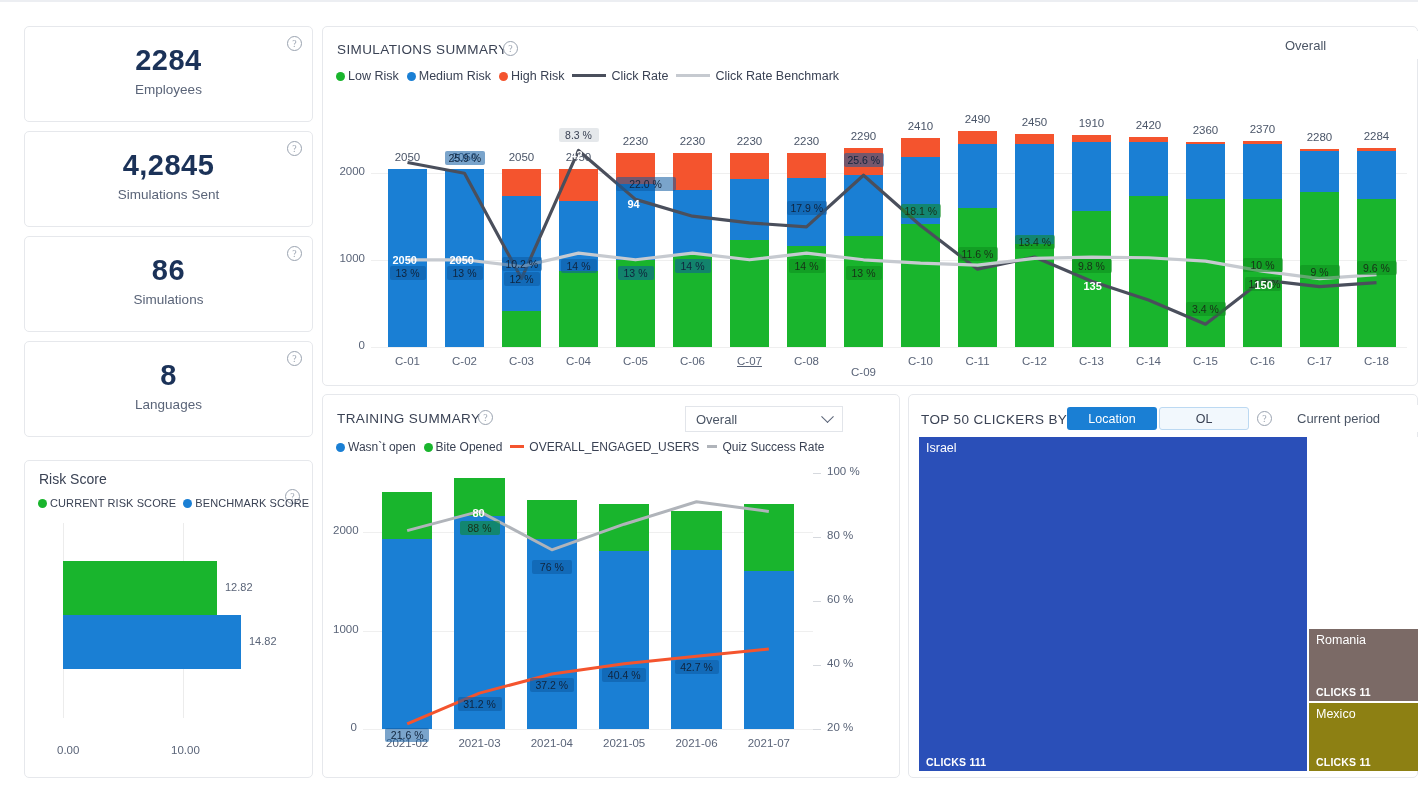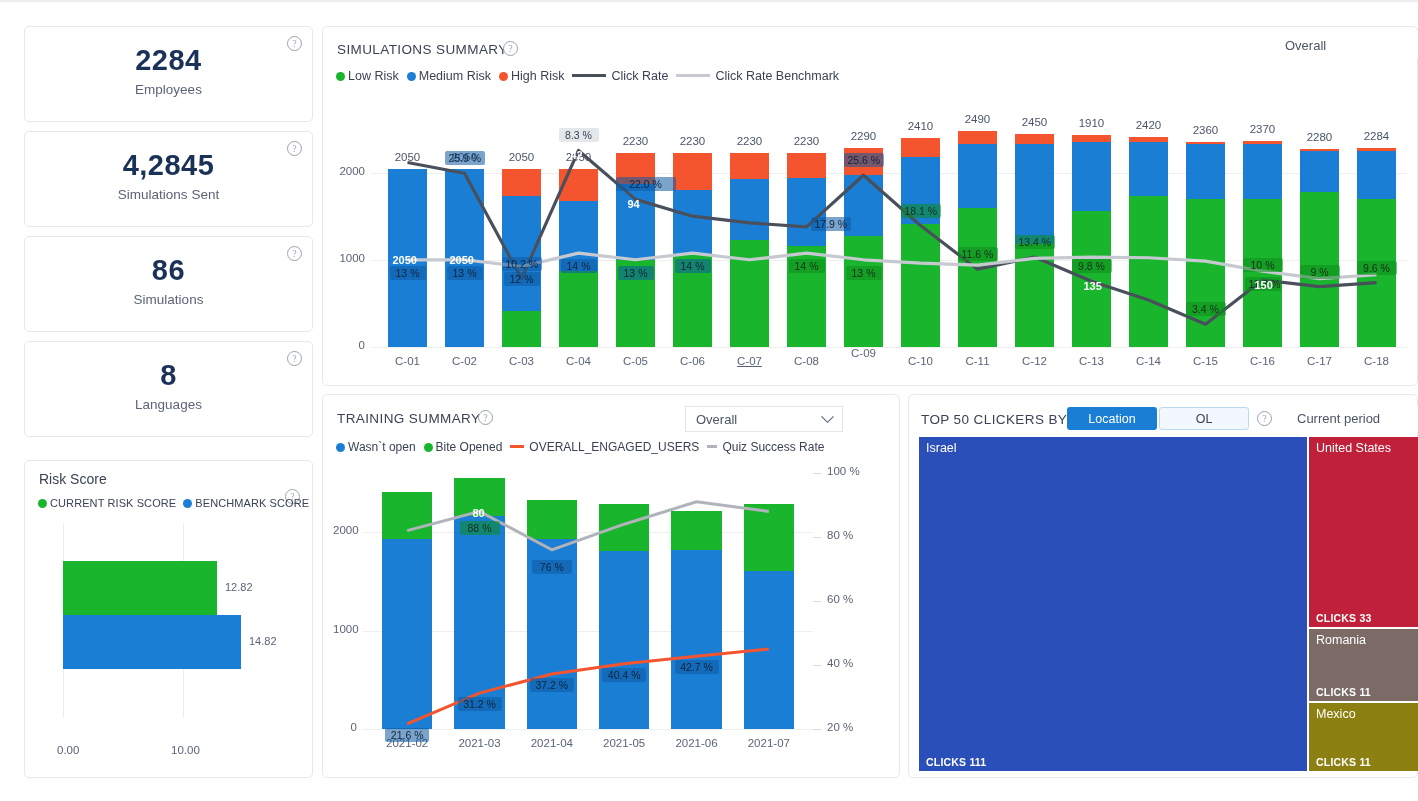--- a/index.html
+++ b/index.html
@@ -241,21 +241,21 @@
           <div class="seg low" style="bottom:0; height:100.83076923076923px;"></div>
         </div>
         <div class="totlabel" style="left:437.55px; width:63.9px; top:36.16153846153847px;">2230</div>
         <div class="xtick" style="left:435.55px; width:67.9px; top:256px;">C-08</div>
         <div class="bar-col" style="left:506.55px; width:39.9px; bottom:28px; height:199.05384615384614px;">
           <div class="seg high" style="bottom:172.1076923076923px; height:26.946153846153848px;"></div>
           <div class="seg med" style="bottom:111.26153846153846px; height:60.84615384615385px;"></div>
           <div class="seg low" style="bottom:0; height:111.26153846153846px;"></div>
         </div>
         <div class="totlabel" style="left:494.55px; width:63.9px; top:30.946153846153862px;">2290</div>
-        <div class="xtick" style="left:492.55px; width:67.9px; top:248px;">C-09</div>
+        <div class="xtick" style="left:492.55px; width:67.9px; top:267px;">C-09</div>
         <div class="bar-col" style="left:563.55px; width:39.9px; bottom:28px; height:209.48461538461538px;">
           <div class="seg high" style="bottom:190.36153846153843px; height:19.123076923076923px;"></div>
           <div class="seg med" style="bottom:123.43076923076922px; height:66.93076923076923px;"></div>
           <div class="seg low" style="bottom:0; height:123.43076923076922px;"></div>
         </div>
         <div class="totlabel" style="left:551.55px; width:63.9px; top:20.51538461538462px;">2410</div>
         <div class="xtick" style="left:549.55px; width:67.9px; top:256px;">C-10</div>
         <div class="bar-col" style="left:620.55px; width:39.9px; bottom:28px; height:216.43846153846155px;">
           <div class="seg high" style="bottom:202.53076923076924px; height:13.907692307692308px;"></div>
           <div class="seg med" style="bottom:139.0769230769231px; height:63.45384615384616px;"></div>
@@ -313,21 +313,21 @@
         <div class="totlabel" style="left:1007.55px; width:63.9px; top:31.46769230769229px;">2284</div>
         <div class="xtick" style="left:1005.55px; width:67.9px; top:256px;">C-18</div>
         <svg width="1070" height="276" style="position:absolute;left:0;top:0;pointer-events:none;">
           <path d="M70.5 63.4921875 L127.5 74.22718750000001 L184.5 179.564375 L241.5 51.4153125 L298.5 100.39375000000001 L355.5 117.16718750000001 L412.5 123.8765625 L469.5 127.90218750000001 L526.5 76.24000000000001 L583.5 126.5603125 L640.5 170.17125 L697.5 158.094375 L754.5 182.24812500000002 L811.5 201.034375 L868.5 225.188125 L925.5 180.90625 L982.5 187.615625 L1039.5 183.59 " fill="none" stroke="#4a4f5c" stroke-width="3.2" stroke-linejoin="round"></path>
           <path d="M70.5 160.778125 L127.5 160.778125 L184.5 167.4875 L241.5 154.06875000000002 L298.5 160.778125 L355.5 154.06875000000002 L412.5 160.778125 L469.5 154.06875000000002 L526.5 160.778125 L583.5 164.1328125 L640.5 166.145625 L697.5 159.43625000000003 L754.5 158.094375 L811.5 158.7653125 L868.5 162.12 L925.5 172.18406249999998 L982.5 179.564375 L1039.5 175.53875 " fill="none" stroke="#c6cad0" stroke-width="3.2" stroke-linejoin="round"></path>
         </svg>
         <div class="pill onblue" style="left:107.5px; top:52.227187500000014px; width:40px;">25.9 %</div>
         <div class="pill onblue" style="left:164.5px; top:157.564375px; width:40px;">10.2 %</div>
         <div class="pill onwhite" style="left:221.5px; top:29.4153125px; width:40px;">8.3 %</div>
         <div class="pill onblue" style="left:278.5px; top:78.39375000000001px; width:60px;">22.0 %</div>
-        <div class="pill onblue" style="left:449.5px; top:118px; width:40px;margin-left:24px;">17.9 %</div>
+        <div class="pill onblue" style="left:449.5px; top:102px; width:40px;">17.9 %</div>
         <div class="pill onblue" style="left:506.5px; top:54.24000000000001px; width:40px;">25.6 %</div>
         <div class="pill ongreen" style="left:563.5px; top:104.5603125px; width:40px;">18.1 %</div>
         <div class="pill ongreen" style="left:620.5px; top:148.17125px; width:40px;">11.6 %</div>
         <div class="pill ongreen" style="left:677.5px; top:136.094375px; width:40px;">13.4 %</div>
         <div class="pill ongreen" style="left:734.5px; top:160.24812500000002px; width:40px;">9.8 %</div>
         <div class="pill ongreen" style="left:848.5px; top:203.188125px; width:40px;">3.4 %</div>
         <div class="pill ongreen" style="left:905.5px; top:158.90625px; width:40px;">10 %</div>
         <div class="pill ongreen" style="left:962.5px; top:165.615625px; width:40px;">9 %</div>
         <div class="pill ongreen" style="left:1019.5px; top:161.59px; width:40px;">9.6 %</div>
         <div class="pill onblue" style="left:52.5px; top:166.778125px; width:36px;">13 %</div>
@@ -430,24 +430,20 @@
       </div>
     <div class="help-icon" style="left:348px; top:16px">?</div>
     <div class="select-box" style="left:378px; top:10px; width:140px; height:27px; border:none;">
       <span>Current period</span>
     </div>
     <div id="treemap" style="position:absolute; left:10px; top:42px; width:500px; height:334px; background:#fff;">
         <div class="tm-tile" style="left:0px; top:0px; width:388px; height:334px; background:#2a4fb8;">
           <div class="tm-name">Israel</div>
           <div class="tm-clicks">CLICKS 111</div>
         </div>
-        <div class="tm-tile" style="left:390px; top:0px; width:110px; height:190px; background:#c0203a;">
-          <div class="tm-name">United States</div>
-          <div class="tm-clicks">CLICKS 33</div>
-        </div>
         <div class="tm-tile" style="left:390px; top:192px; width:110px; height:72px; background:#7b6a66;">
           <div class="tm-name">Romania</div>
           <div class="tm-clicks">CLICKS 11</div>
         </div>
         <div class="tm-tile" style="left:390px; top:266px; width:110px; height:68px; background:#8d8013;">
           <div class="tm-name">Mexico</div>
           <div class="tm-clicks">CLICKS 11</div>
         </div>
       </div>
   </div>

